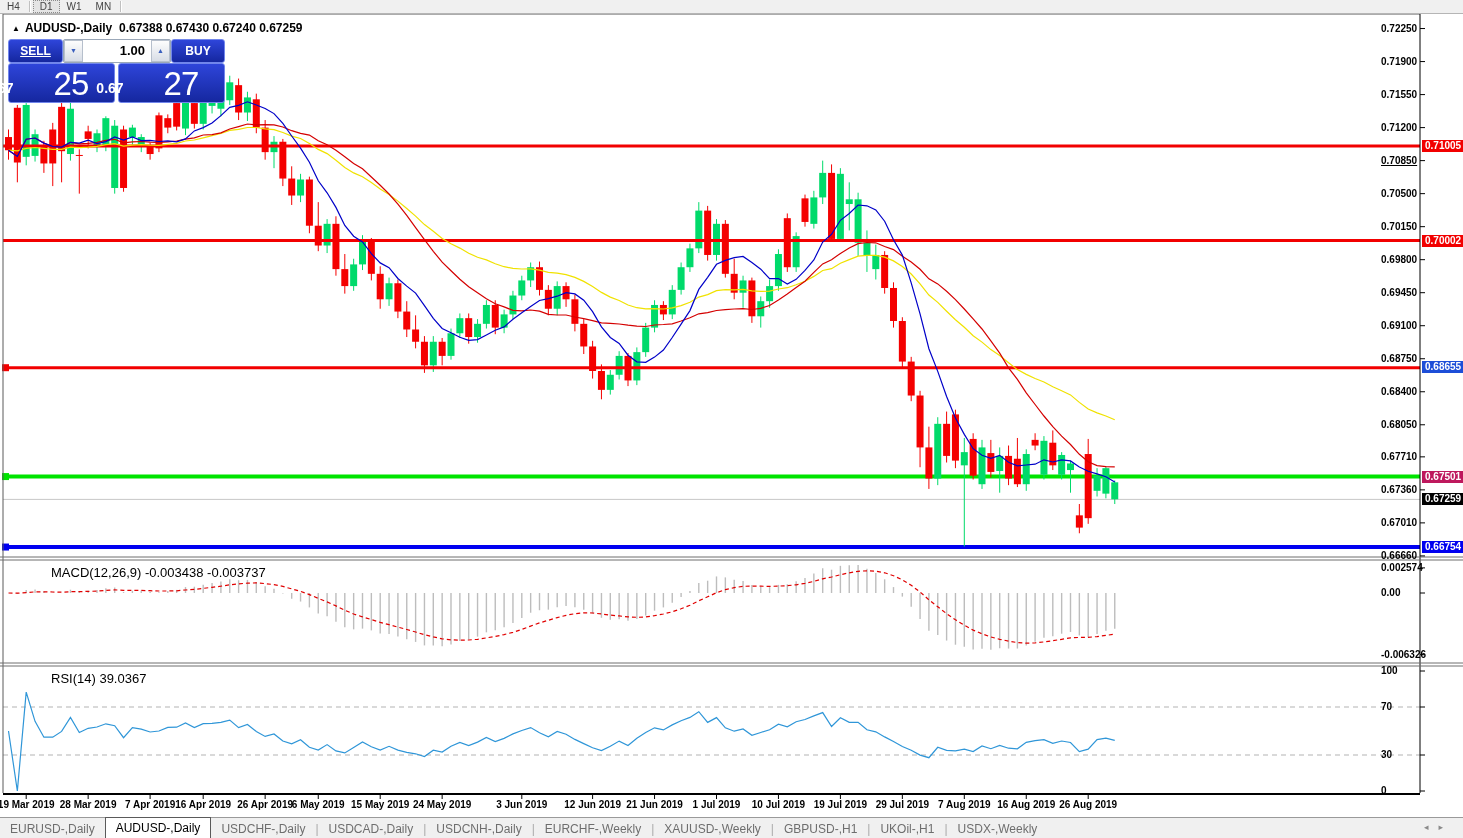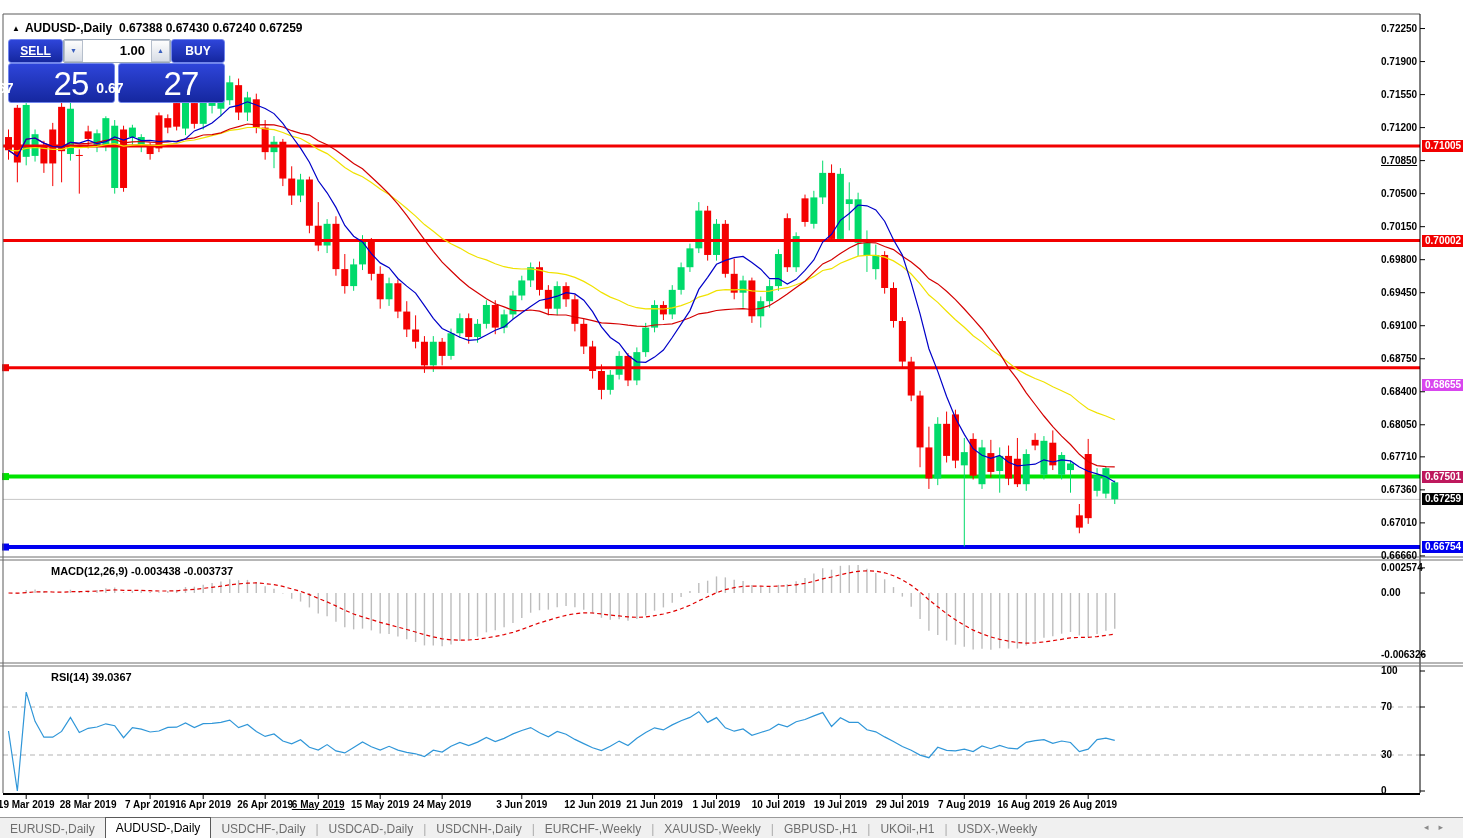--- a/index.html
+++ b/index.html
@@ -24,21 +24,21 @@
   .pricebox{top:24px;width:105px;height:38px;}
   #sellprice{left:0;}
   #buyprice{left:110px;}
   .pb-in{display:flex;align-items:flex-end;justify-content:center;height:100%;padding-bottom:3px;box-sizing:border-box;gap:40px;}
   .pb-small{font-size:14px;font-weight:700;margin-bottom:3px;}
   .pb-big{font-size:33px;font-weight:400;line-height:30px;letter-spacing:-1px;}
   .pb-sup{font-size:15px;font-weight:400;margin-bottom:14px;}
   
   .tick-label{position:absolute;left:1381px;font-size:10px;font-weight:700;color:#000;transform:translateY(-6px);white-space:nowrap;}
   .tag{position:absolute;left:1422px;height:12px;line-height:12px;font-size:10px;font-weight:700;color:#fff;padding:0 3px;transform:translateY(-6px);white-space:nowrap;}
-  .panel-label{position:absolute;font-size:11px;font-weight:700;color:#000;white-space:nowrap;padding-left:44px;}
+  .panel-label{position:absolute;font-size:13px;font-weight:400;color:#000;white-space:nowrap;padding-left:44px;}
   .date-label{position:absolute;top:799px;font-size:10px;font-weight:700;color:#000;transform:translateX(-50%);white-space:nowrap;}
   
   #tabbar{left:0;top:817px;width:1463px;height:21px;background:#f0f0f0;border-top:1px solid #9a9a9a;display:flex;align-items:center;font-size:12px;color:#6e6e6e;}
   .tab{padding:0 10px;height:20px;line-height:20px;white-space:nowrap;cursor:default;}
   .tab.active{background:#fff;color:#000;border:1px solid #5a5a5a;border-bottom:none;height:21px;line-height:20px;margin-top:-1px;}
   .tab-sep{color:#aaa;}
   #tab-arrows{position:absolute;right:10px;top:822px;font-size:9px;color:#8a8a8a;letter-spacing:10px;}
 </style>
 </head>
 <body>
@@ -485,20 +485,28 @@
       <line x1="654.55" y1="794" x2="654.55" y2="799" stroke="#000"></line>
       <line x1="716.5" y1="794" x2="716.5" y2="799" stroke="#000"></line>
       <line x1="778.4499999999999" y1="794" x2="778.4499999999999" y2="799" stroke="#000"></line>
       <line x1="840.4" y1="794" x2="840.4" y2="799" stroke="#000"></line>
       <line x1="902.3499999999999" y1="794" x2="902.3499999999999" y2="799" stroke="#000"></line>
       <line x1="964.3" y1="794" x2="964.3" y2="799" stroke="#000"></line>
       <line x1="1026.25" y1="794" x2="1026.25" y2="799" stroke="#000"></line>
       <line x1="1088.2" y1="794" x2="1088.2" y2="799" stroke="#000"></line>
     </svg>
 
+  <div id="toolbar" class="abs">
+      <div class="tf-btn">H4</div>
+      <div class="tf-sep"></div>
+      <div class="tf-btn active">D1</div>
+      <div class="tf-btn">W1</div>
+      <div class="tf-btn">MN</div>
+      <div class="tf-sep"></div>
+    </div>
 
   <div id="title" class="abs">
     <span class="tri" title="AUDUSD-,Daily">▲</span><span>AUDUSD-,Daily</span>&nbsp;&nbsp;<span>0.67388</span>&nbsp;<span>0.67430</span>&nbsp;<span>0.67240</span>&nbsp;<span>0.67259</span>
   </div>
 
   <div id="tpanel" class="abs">
     <div id="sellbtn" class="abs blue-btn">SELL</div>
     <div id="volbox" class="abs">
       <div class="spin"><span>▼</span></div>
       <div id="volval">1.00</div>
@@ -537,37 +545,37 @@
       <div class="tick-label" style="top: 325.718px;">0.69100</div>
       <div class="tick-label" style="top: 358.737px;">0.68750</div>
       <div class="tick-label" style="top: 391.756px;">0.68400</div>
       <div class="tick-label" style="top: 424.775px;">0.68050</div>
       <div class="tick-label" style="top: 456.85px;">0.67710</div>
       <div class="tick-label" style="top: 489.869px;">0.67360</div>
       <div class="tick-label" style="top: 522.888px;">0.67010</div>
       <div class="tick-label" style="top: 555.907px;">0.66660</div>
       <div class="tag" style="top: 146px; background: rgb(242, 0, 0);">0.71005</div>
       <div class="tag" style="top: 240.623px; background: rgb(242, 0, 0);">0.70002</div>
-      <div class="tag" style="top: 385px; background: #d946ef;">0.68655</div>
+      <div class="tag" style="top: 367px; background: #1d4ed8;">0.68655</div>
       <div class="tag" style="top: 476.567px; background: #be185d;">0.67501</div>
       <div class="tag" style="top: 547.039px; background: rgb(0, 0, 240);">0.66754</div>
       <div class="tag" style="top: 499.398px; background: rgb(0, 0, 0);">0.67259</div>
       <div class="tick-label" style="top: 567.888px;">0.002574</div>
       <div class="tick-label" style="top: 593px;">0.00</div>
       <div class="tick-label" style="top: 654.716px;">-0.006326</div>
       <div class="tick-label" style="top: 671px;">100</div>
       <div class="tick-label" style="top: 707px;">70</div>
       <div class="tick-label" style="top: 755px;">30</div>
       <div class="tick-label" style="top: 791px;">0</div>
       <div class="date-label" style="left: 26.2px;">19 Mar 2019</div>
       <div class="date-label" style="left: 88.15px;">28 Mar 2019</div>
       <div class="date-label" style="left: 150.1px;">7 Apr 2019</div>
       <div class="date-label" style="left: 203.2px;">16 Apr 2019</div>
       <div class="date-label" style="left: 265.15px;">26 Apr 2019</div>
-      <div class="date-label" style="left: 318.25px; text-decoration: underline;">6 May 2019</div>
+      <div class="date-label" style="left: 318.25px;">6 May 2019</div>
       <div class="date-label" style="left: 380.2px;">15 May 2019</div>
       <div class="date-label" style="left: 442.15px;">24 May 2019</div>
       <div class="date-label" style="left: 521.8px;">3 Jun 2019</div>
       <div class="date-label" style="left: 592.6px;">12 Jun 2019</div>
       <div class="date-label" style="left: 654.55px;">21 Jun 2019</div>
       <div class="date-label" style="left: 716.5px;">1 Jul 2019</div>
       <div class="date-label" style="left: 778.45px;">10 Jul 2019</div>
       <div class="date-label" style="left: 840.4px;">19 Jul 2019</div>
       <div class="date-label" style="left: 902.35px;">29 Jul 2019</div>
       <div class="date-label" style="left: 964.3px;">7 Aug 2019</div>

